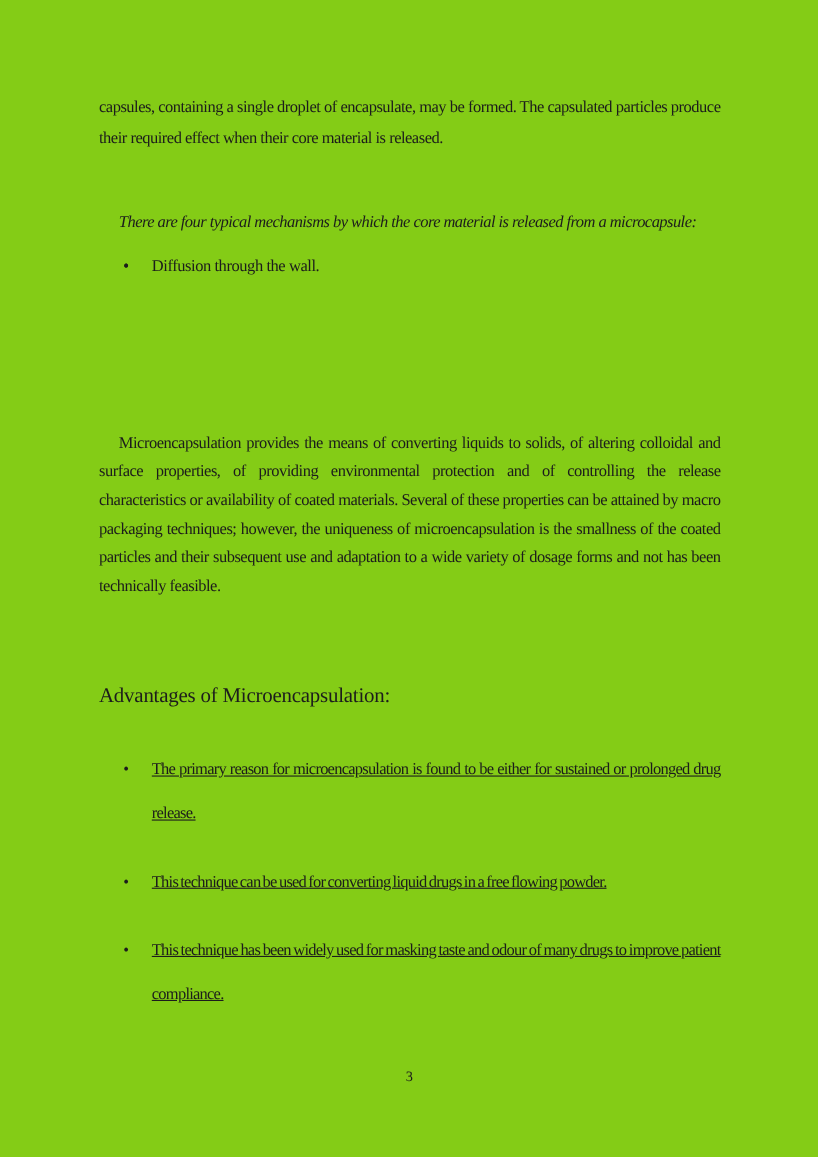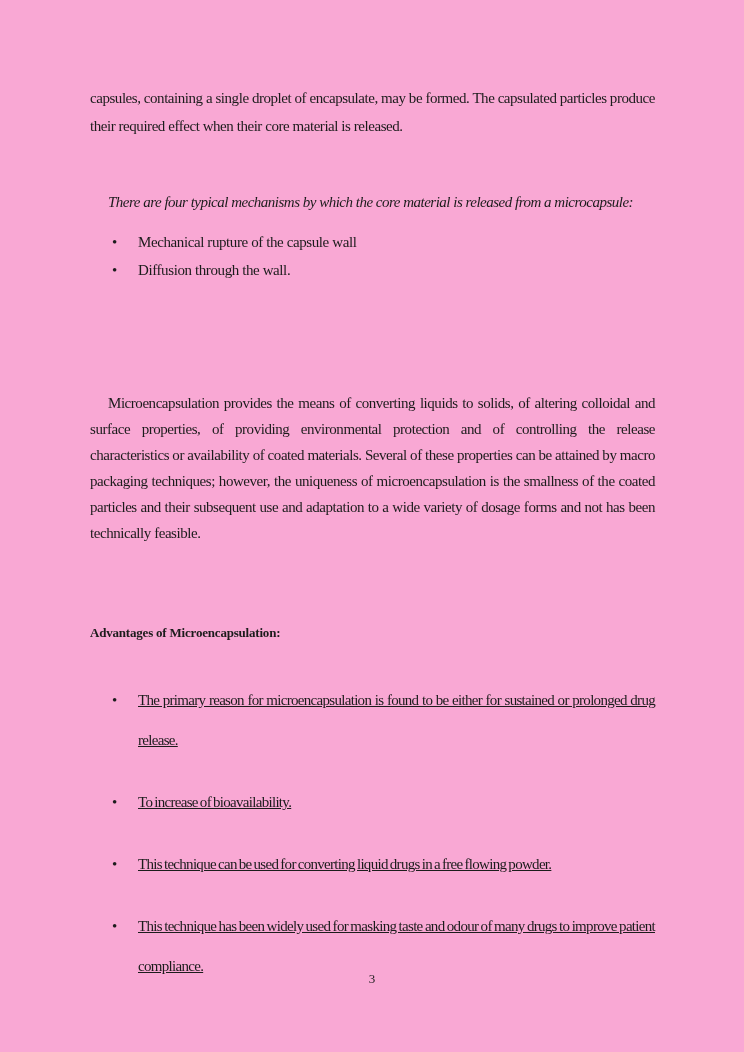--- a/index.html
+++ b/index.html
@@ -4,21 +4,21 @@
 <style>
   html, body {
     margin: 0;
     padding: 0;
     background: #ffffff;
   }
   .page {
     position: relative;
     width: 744px;
     height: 1052px;
-    background: #f9a8d4;
+    background: #84cc16;
     font-family: "Liberation Serif", "DejaVu Serif", serif;
     color: #1c1c1c;
     overflow: hidden;
   }
   .content {
     position: absolute;
     left: 90px;
     top: 0;
     width: 565px;
     height: 100%;
@@ -50,22 +50,22 @@
     top: 229px;
   }
   #p3 {
     top: 390px;
     line-height: 26px;
     text-indent: 18px;
   }
   #advHeading {
     top: 620px;
     line-height: 26px;
-    font-size: 13px;
-    font-weight: bold;
+    font-size: 19px;
+    font-weight: normal;
     letter-spacing: -0.2px;
   }
   #advantages {
     top: 680px;
   }
   ul.doclist {
     list-style: none;
     padding: 0;
   }
   ul.doclist li {
@@ -110,43 +110,38 @@
 <div class="page">
   <div class="content">
 
     <p class="block para" id="p1">capsules, containing a single droplet of encapsulate, may be formed. The capsulated particles produce their required effect when their core material is released.</p>
 
     <p class="block" id="intro">There are four typical mechanisms by which the core material is released from a microcapsule:</p>
 
     <ul class="block doclist" id="mechanisms">
       <li>
         <span class="bullet"></span>
-        <span>Mechanical rupture of the capsule wall</span>
       </li>
       <li>
         <span class="bullet"></span>
         <span>Diffusion through the wall.</span>
       </li>
     </ul>
 
     <p class="block para" id="p3">Microencapsulation provides the means of converting liquids to solids, of altering colloidal and surface properties, of providing environmental protection and of controlling the release characteristics or availability of coated materials. Several of these properties can be attained by macro packaging techniques; however, the uniqueness of microencapsulation is the smallness of the coated particles and their subsequent use and adaptation to a wide variety of dosage forms and not has been technically feasible.</p>
 
     <h2 class="block" id="advHeading">Advantages of Microencapsulation:</h2>
 
     <ul class="block doclist" id="advantages">
       <li>
         <span class="bullet"></span>
         <span>The primary reason for microencapsulation is found to be either for sustained or prolonged drug release.</span>
       </li>
       <li>
         <span class="bullet"></span>
-        <span>To increase of bioavailability.</span>
-      </li>
-      <li>
-        <span class="bullet"></span>
         <span>This technique can be used for converting liquid drugs in a free flowing powder.</span>
       </li>
       <li>
         <span class="bullet"></span>
         <span>This technique has been widely used for masking taste and odour of many drugs to improve patient compliance.</span>
       </li>
     </ul>
 
   </div>
 

